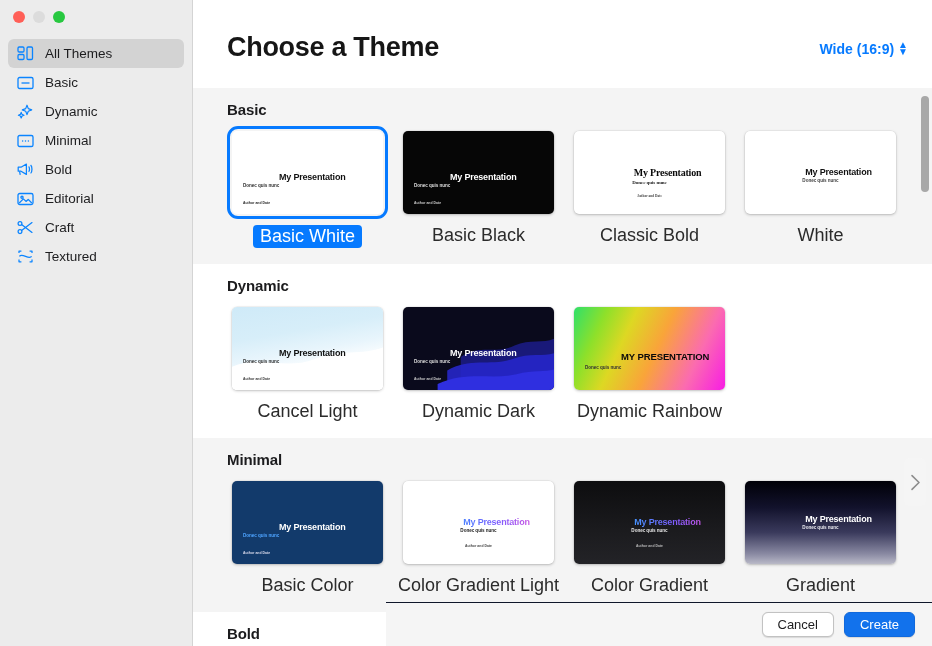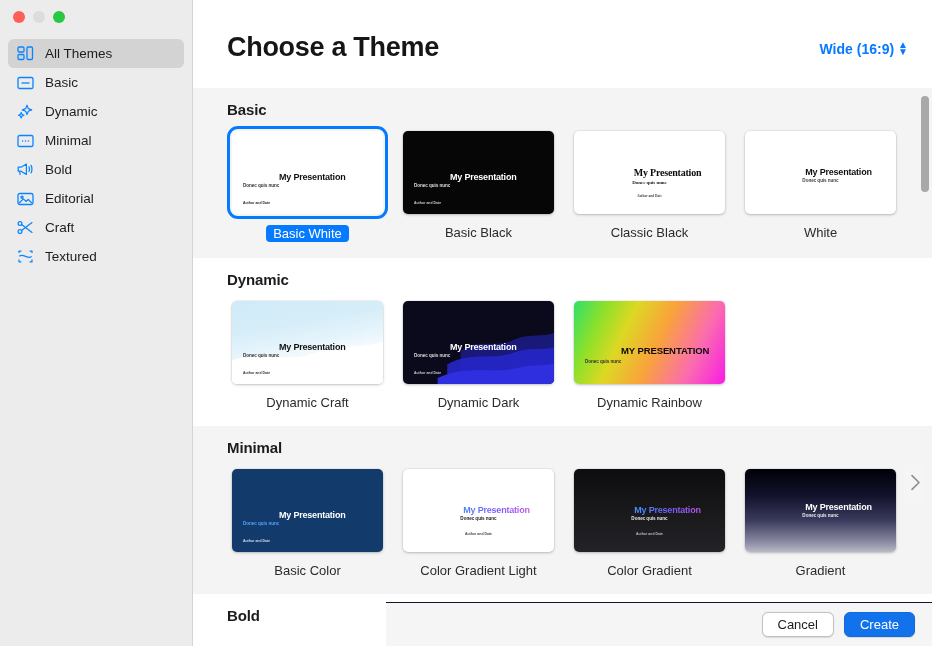--- a/index.html
+++ b/index.html
@@ -185,21 +185,21 @@
     bottom: 9px;
     font-size: 3.4px;
     font-weight: bold;
     letter-spacing: 0.05px;
     white-space: nowrap;
   }
   .s-author.center { left: 0; right: 0; text-align: center; }
 
   .card-label {
     margin-top: 8px;
-    font-size: 13px;
+    font-size: 18px;
     color: #2b2b2b;
     text-align: center;
     white-space: nowrap;
   }
   .card-label.pill {
     background: #067aff;
     color: #ffffff;
     border-radius: 4px;
     padding: 1px 7px;
     font-weight: 500;
@@ -446,21 +446,21 @@
           <div class="card">
             <div class="thumb-wrap">
               <div class="thumb bg-white">
                 <div class="slide-text center">
                   <div class="s-title" style="color:#0a0a0a;font-family:'Liberation Serif',serif;font-size:10px;">My Presentation</div>
                   <div class="s-sub" style="color:#222;font-family:'Liberation Serif',serif;font-size:5px;">Donec quis nunc</div>
                 </div>
                 <div class="s-author center" style="color:#444;bottom:16px;font-family:'Liberation Serif',serif;">Author and Date</div>
               </div>
             </div>
-            <div class="card-label">Classic Black</div>
+            <div class="card-label">Classic Bold</div>
           </div>
 
           <div class="card">
             <div class="thumb-wrap">
               <div class="thumb bg-white">
                 <div class="slide-text center">
                   <div class="s-title" style="color:#111">My Presentation</div>
                   <div class="s-sub" style="color:#444">Donec quis nunc</div>
                 </div>
               </div>
@@ -482,21 +482,21 @@
                   <path d="M0 62 C30 50 56 66 86 54 C112 44 136 50 157 42 L157 89 L0 89 Z" fill="#ffffff"></path>
                   <path d="M0 74 C34 64 60 76 92 68 C118 61 138 66 157 60 L157 89 L0 89 Z" fill="#ffffff" opacity="0.9"></path>
                 </svg>
                 <div class="slide-text">
                   <div class="s-title" style="color:#111">My Presentation</div>
                   <div class="s-sub" style="color:#333">Donec quis nunc</div>
                 </div>
                 <div class="s-author" style="color:#333">Author and Date</div>
               </div>
             </div>
-            <div class="card-label">Dynamic Craft</div>
+            <div class="card-label">Cancel Light</div>
           </div>
 
           <div class="card">
             <div class="thumb-wrap">
               <div class="thumb bg-dyn-dark">
                 <svg class="wave-dark" viewBox="0 0 157 89" preserveAspectRatio="none">
                   <path d="M60 52 C80 38 96 50 116 40 C132 33 146 38 157 33 L157 89 L60 89 Z" fill="#1c1c8a" opacity="0.85"></path>
                   <path d="M46 66 C70 52 92 62 114 54 C132 47 146 52 157 48 L157 89 L46 89 Z" fill="#2626c9" opacity="0.9"></path>
                   <path d="M36 80 C66 66 92 76 118 70 C136 65 148 68 157 65 L157 89 L36 89 Z" fill="#2f2fe0"></path>
                 </svg>

